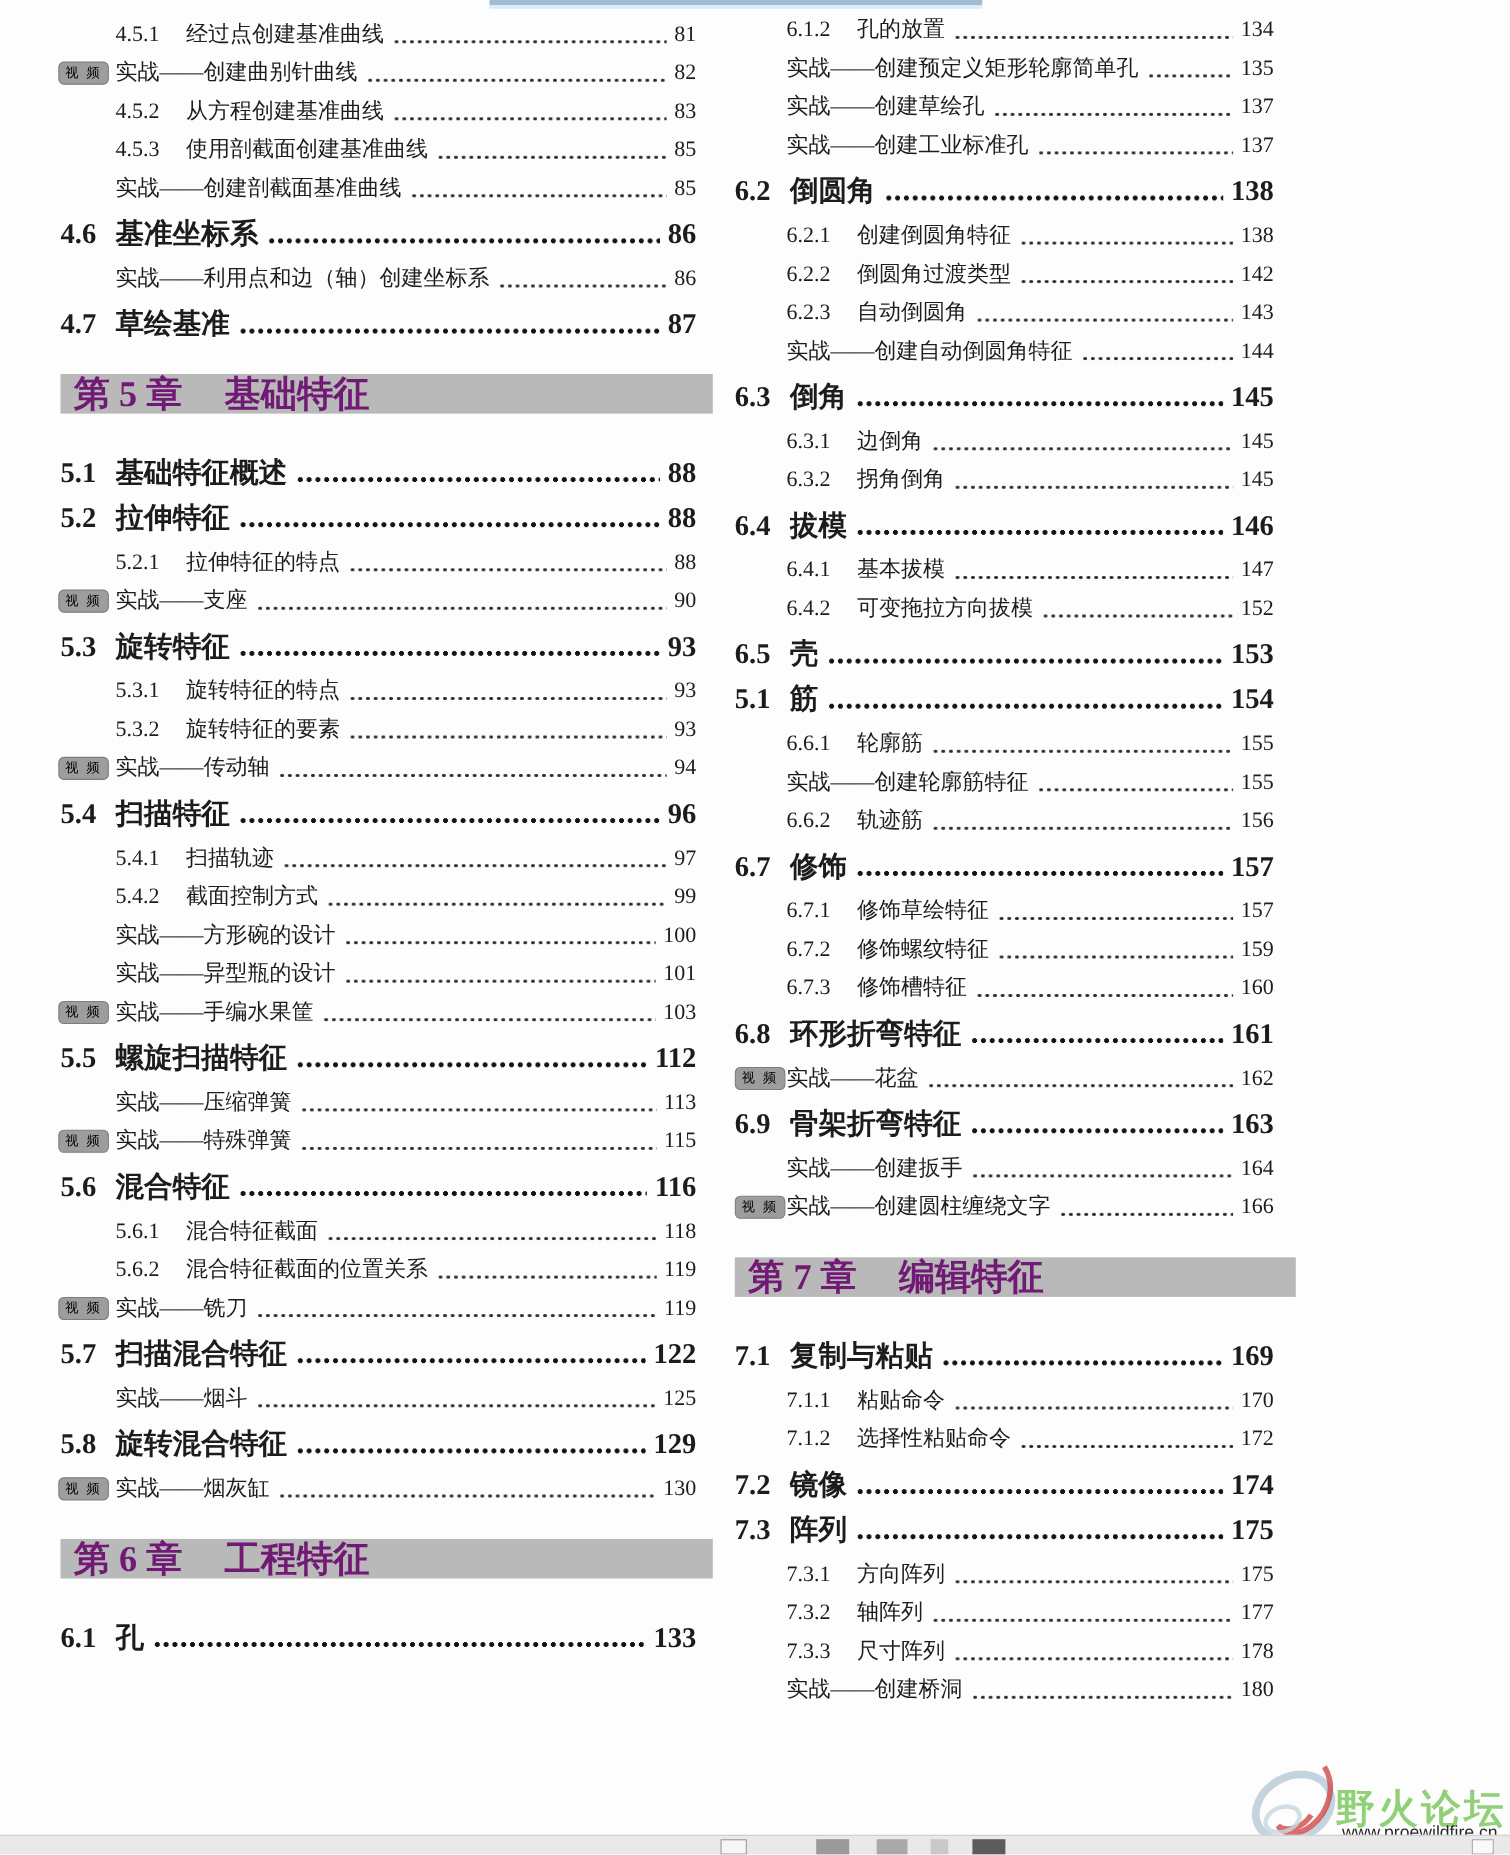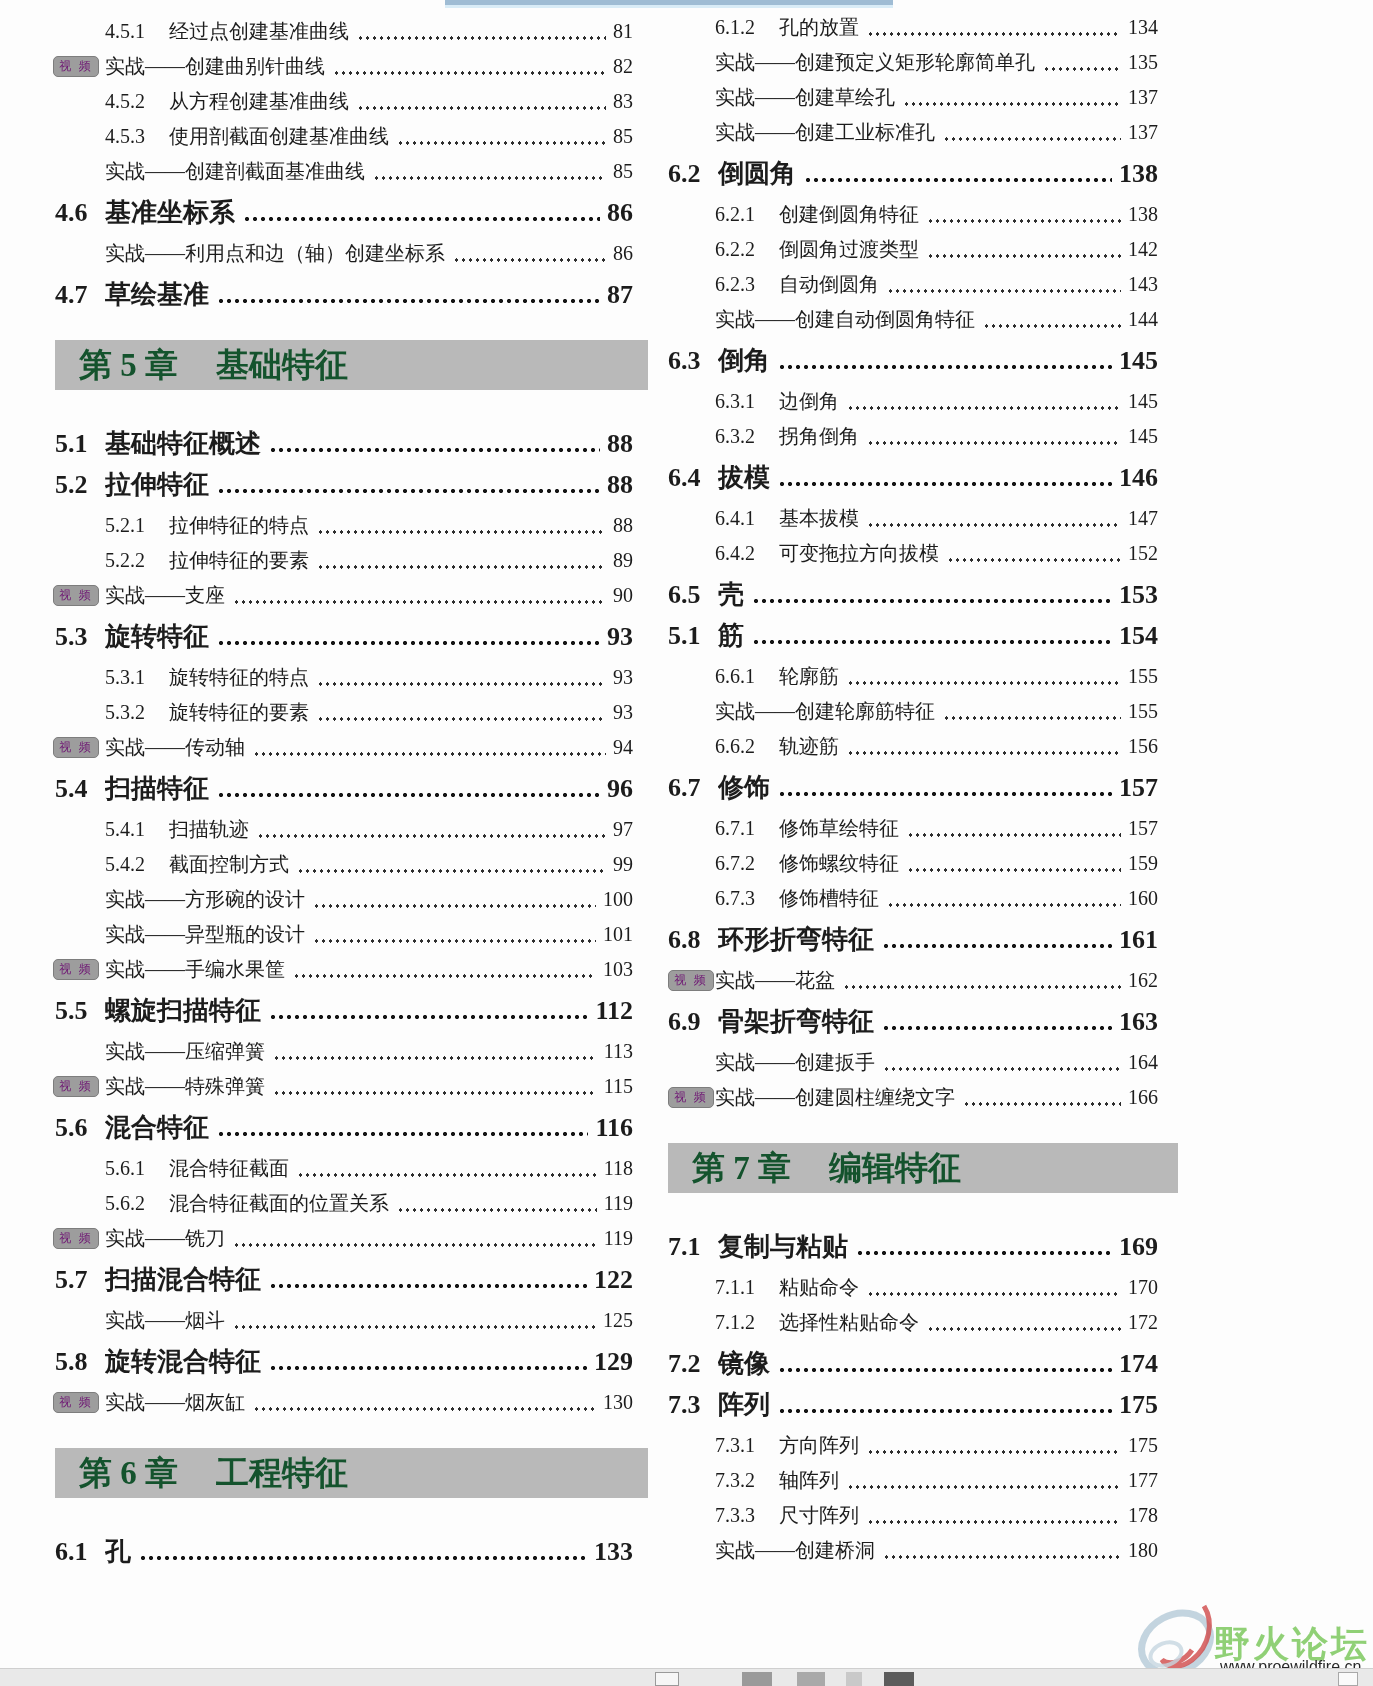--- a/index.html
+++ b/index.html
@@ -25,28 +25,28 @@
   .l2 .num{width:64px}
   .l1{font-weight:bold;font-size:26px;margin:6px 0}
   .l1 .num{width:50px}
   .dots{flex:1 1 8px;align-self:flex-end;height:8px;margin:0 5px 7px 8px;
     background:radial-gradient(circle at 3.5px 4px,#2e2e2e 1.5px,transparent 1.7px) left bottom/7px 8px repeat-x;}
   .l1 .dots{
     background:radial-gradient(circle at 4px 4px,#141414 2px,transparent 2.2px) left bottom/8px 8px repeat-x;}
   .page{flex:none;margin-left:2px}
   
   .badge{position:absolute;left:-2px;top:7px;width:46px;height:21px;box-sizing:border-box;
-    border-radius:5px;background:#9d9d9d;border:1px solid #7d7d7d;color:#701a75;
+    border-radius:5px;background:#9d9d9d;border:1px solid #7d7d7d;color:#000000;
     font-size:12px;line-height:19px;text-align:center;letter-spacing:2px;
     font-family:"Liberation Sans",sans-serif;}
   #col-right .badge{left:0}
   
-  .ch{margin:28px 0 36px 0;background:#b9b9b9;height:50px;box-sizing:border-box;
+  .ch{margin:28px 0 36px 0;background:#b9b9b9;height:36px;box-sizing:border-box;
     display:flex;align-items:center;gap:38px;font-weight:bold;font-size:33px;
-    padding-left:24px;color:#14532d}
+    padding-left:12px;color:#701a75}
   #col-left .ch{width:593px}
   #col-right .ch{width:510px}
   
   #watermark{position:absolute;left:1080px;top:1570px;width:293px;height:116px;pointer-events:none}
   #wm-logo{position:absolute;left:38px;top:18px}
   #wm-name{position:absolute;left:134px;top:50px;font-size:36px;font-weight:bold;
     color:#6cc24a;opacity:.75;letter-spacing:3px;font-family:"Liberation Sans",sans-serif}
   #wm-url{position:absolute;left:140px;top:88px;font-size:16px;color:#000000;opacity:.85;
     font-family:"Liberation Sans",sans-serif}
   
@@ -126,26 +126,20 @@
       <span class="num">5.2</span>
       <span class="title">拉伸特征</span>
       <span class="dots"></span>
       <span class="page">88</span>
     </div>
     <div class="row l2">
       <span class="num">5.2.1</span>
       <span class="title">拉伸特征的特点</span>
       <span class="dots"></span>
       <span class="page">88</span>
-    </div>
-    <div class="row l2">
-      <span class="num">5.2.2</span>
-      <span class="title">拉伸特征的要素</span>
-      <span class="dots"></span>
-      <span class="page">89</span>
     </div>
     <div class="row p">
       <span class="badge">视 频</span>
       <span class="title">实战——支座</span>
       <span class="dots"></span>
       <span class="page">90</span>
     </div>
     <div class="row l1">
       <span class="num">5.3</span>
       <span class="title">旋转特征</span>

